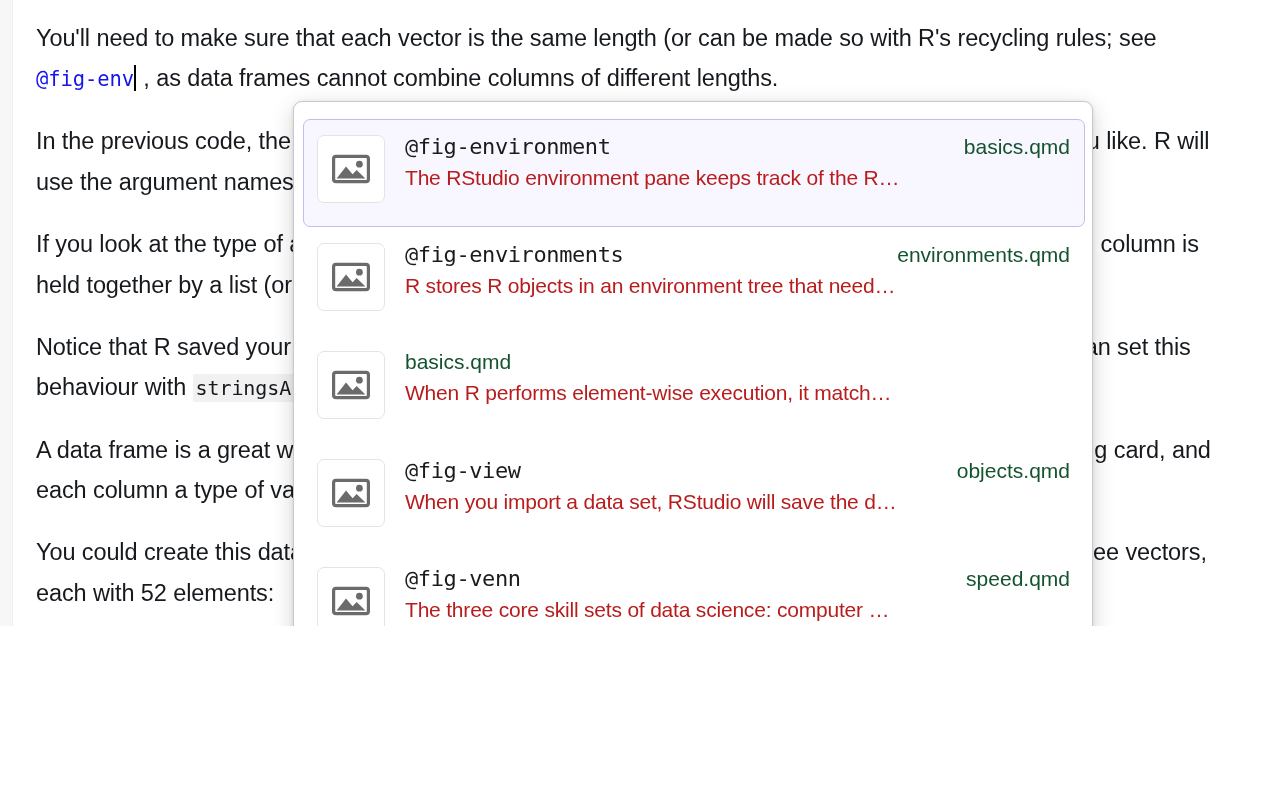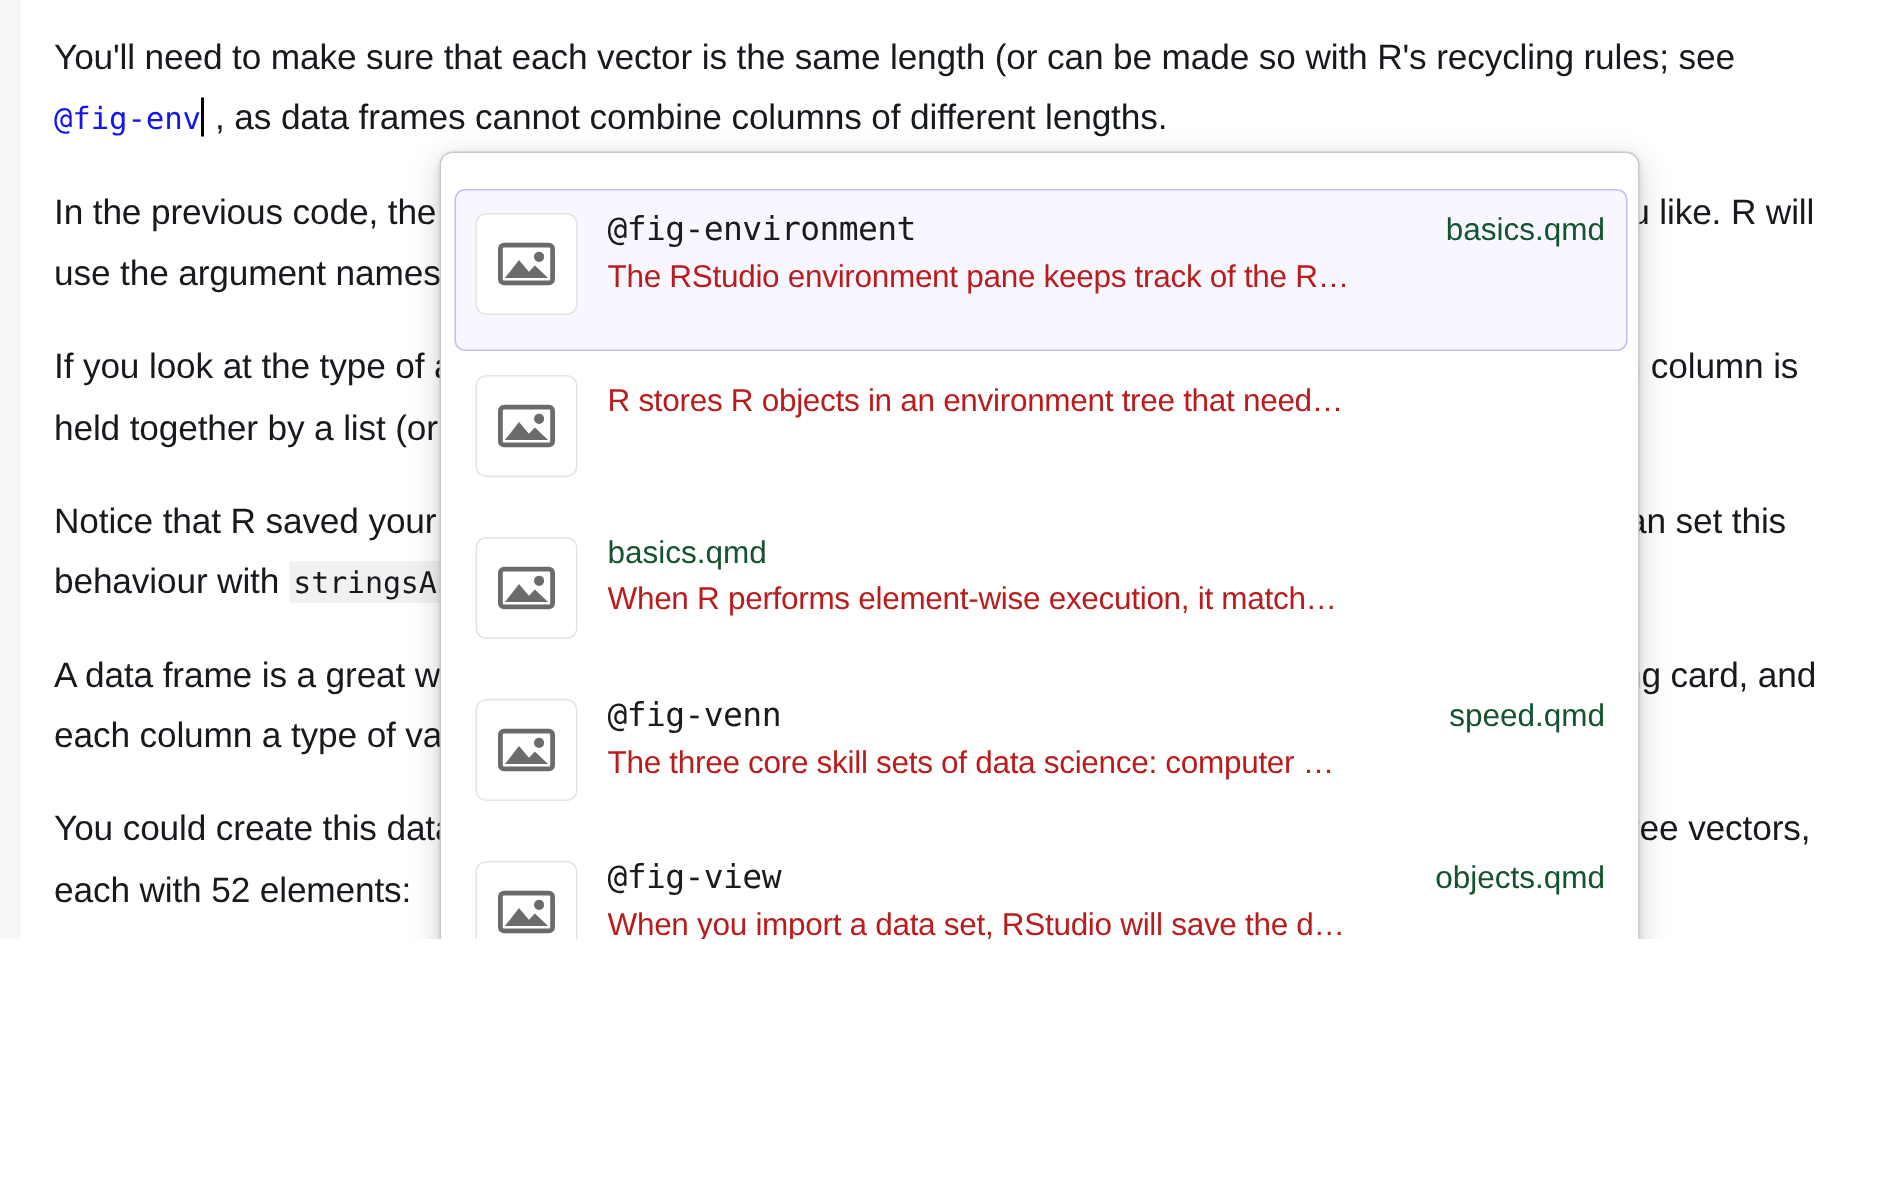--- a/index.html
+++ b/index.html
@@ -82,23 +82,23 @@
     background: #ffffff;
     border: 1px solid #c9c9c9;
     border-radius: 9px;
     box-shadow: 0 6px 22px rgba(0,0,0,0.17), 0 1px 4px rgba(0,0,0,0.10);
     overflow: hidden;
     box-sizing: border-box;
   }
 
   .ac-list {
     position: absolute;
-    left: 0; top: 0;
+    left: 0; top: 12px;
     width: 800px;
-    padding: 24px 9px 0 9px;
+    padding: 5px 9px 0 9px;
     box-sizing: border-box;
   }
 
   .ac-item {
     display: flex;
     align-items: flex-start;
     gap: 20px;
     padding: 13px 14px 13px 13px;
     border-radius: 7px;
     border: 1px solid transparent;
@@ -214,68 +214,72 @@
         </div>
         <div class="ac-item">
           <div class="ac-thumb">
             <svg width="38" height="32" viewBox="0 0 38 32">
               <rect x="1.6" y="3.4" width="34.8" height="25.2" rx="2.4" fill="none" stroke="#6b6b6b" stroke-width="3.2"></rect>
               <path d="M4.6 25.4 L14 13.4 L20.6 21.2 L24.6 17 L33.4 25.4 Z" fill="#6b6b6b"></path>
               <circle cx="27.4" cy="11.2" r="3.4" fill="#6b6b6b"></circle>
             </svg>
           </div>
           <div class="ac-body">
+            <div class="ac-row1">
+              <span class="ac-label">@fig-environments</span>
+              <span class="ac-file">environments.qmd</span>
+            </div>
             <div class="ac-desc">R stores R objects in an environment tree that need…</div>
           </div>
         </div>
         <div class="ac-item">
           <div class="ac-thumb">
             <svg width="38" height="32" viewBox="0 0 38 32">
               <rect x="1.6" y="3.4" width="34.8" height="25.2" rx="2.4" fill="none" stroke="#6b6b6b" stroke-width="3.2"></rect>
               <path d="M4.6 25.4 L14 13.4 L20.6 21.2 L24.6 17 L33.4 25.4 Z" fill="#6b6b6b"></path>
               <circle cx="27.4" cy="11.2" r="3.4" fill="#6b6b6b"></circle>
             </svg>
           </div>
           <div class="ac-body">
             <div class="ac-row1">
               <span class="ac-file">basics.qmd</span>
             </div>
             <div class="ac-desc">When R performs element-wise execution, it match…</div>
+          </div>
+        </div>
+        <div class="ac-item">
+          <div class="ac-thumb">
+            <svg width="38" height="32" viewBox="0 0 38 32">
+              <rect x="1.6" y="3.4" width="34.8" height="25.2" rx="2.4" fill="none" stroke="#6b6b6b" stroke-width="3.2"></rect>
+              <path d="M4.6 25.4 L14 13.4 L20.6 21.2 L24.6 17 L33.4 25.4 Z" fill="#6b6b6b"></path>
+              <circle cx="27.4" cy="11.2" r="3.4" fill="#6b6b6b"></circle>
+            </svg>
+          </div>
+          <div class="ac-body">
+            <div class="ac-row1">
+              <span class="ac-label">@fig-view</span>
+              <span class="ac-file">objects.qmd</span>
+            </div>
+            <div class="ac-desc">When you import a data set, RStudio will save the d…</div>
           </div>
         </div>
         <div class="ac-item">
           <div class="ac-thumb">
             <svg width="38" height="32" viewBox="0 0 38 32">
               <rect x="1.6" y="3.4" width="34.8" height="25.2" rx="2.4" fill="none" stroke="#6b6b6b" stroke-width="3.2"></rect>
               <path d="M4.6 25.4 L14 13.4 L20.6 21.2 L24.6 17 L33.4 25.4 Z" fill="#6b6b6b"></path>
               <circle cx="27.4" cy="11.2" r="3.4" fill="#6b6b6b"></circle>
             </svg>
           </div>
           <div class="ac-body">
             <div class="ac-row1">
               <span class="ac-label">@fig-venn</span>
               <span class="ac-file">speed.qmd</span>
             </div>
             <div class="ac-desc">The three core skill sets of data science: computer …</div>
-          </div>
-        </div>
-        <div class="ac-item">
-          <div class="ac-thumb">
-            <svg width="38" height="32" viewBox="0 0 38 32">
-              <rect x="1.6" y="3.4" width="34.8" height="25.2" rx="2.4" fill="none" stroke="#6b6b6b" stroke-width="3.2"></rect>
-              <path d="M4.6 25.4 L14 13.4 L20.6 21.2 L24.6 17 L33.4 25.4 Z" fill="#6b6b6b"></path>
-              <circle cx="27.4" cy="11.2" r="3.4" fill="#6b6b6b"></circle>
-            </svg>
-          </div>
-          <div class="ac-body">
-            <div class="ac-row1">
-              <span class="ac-label">@fig-view</span>
-              <span class="ac-file">objects.qmd</span>
-            </div>
-            <div class="ac-desc">When you import a data set, RStudio will save the d…</div>
           </div>
         </div>
         <div class="ac-item">
           <div class="ac-thumb"></div>
           <div class="ac-body">
             <div class="ac-row1">
               <span class="ac-label">@fig-hand</span>
               <span class="ac-file">basics.qmd</span>
             </div>
             <div class="ac-desc"></div>

